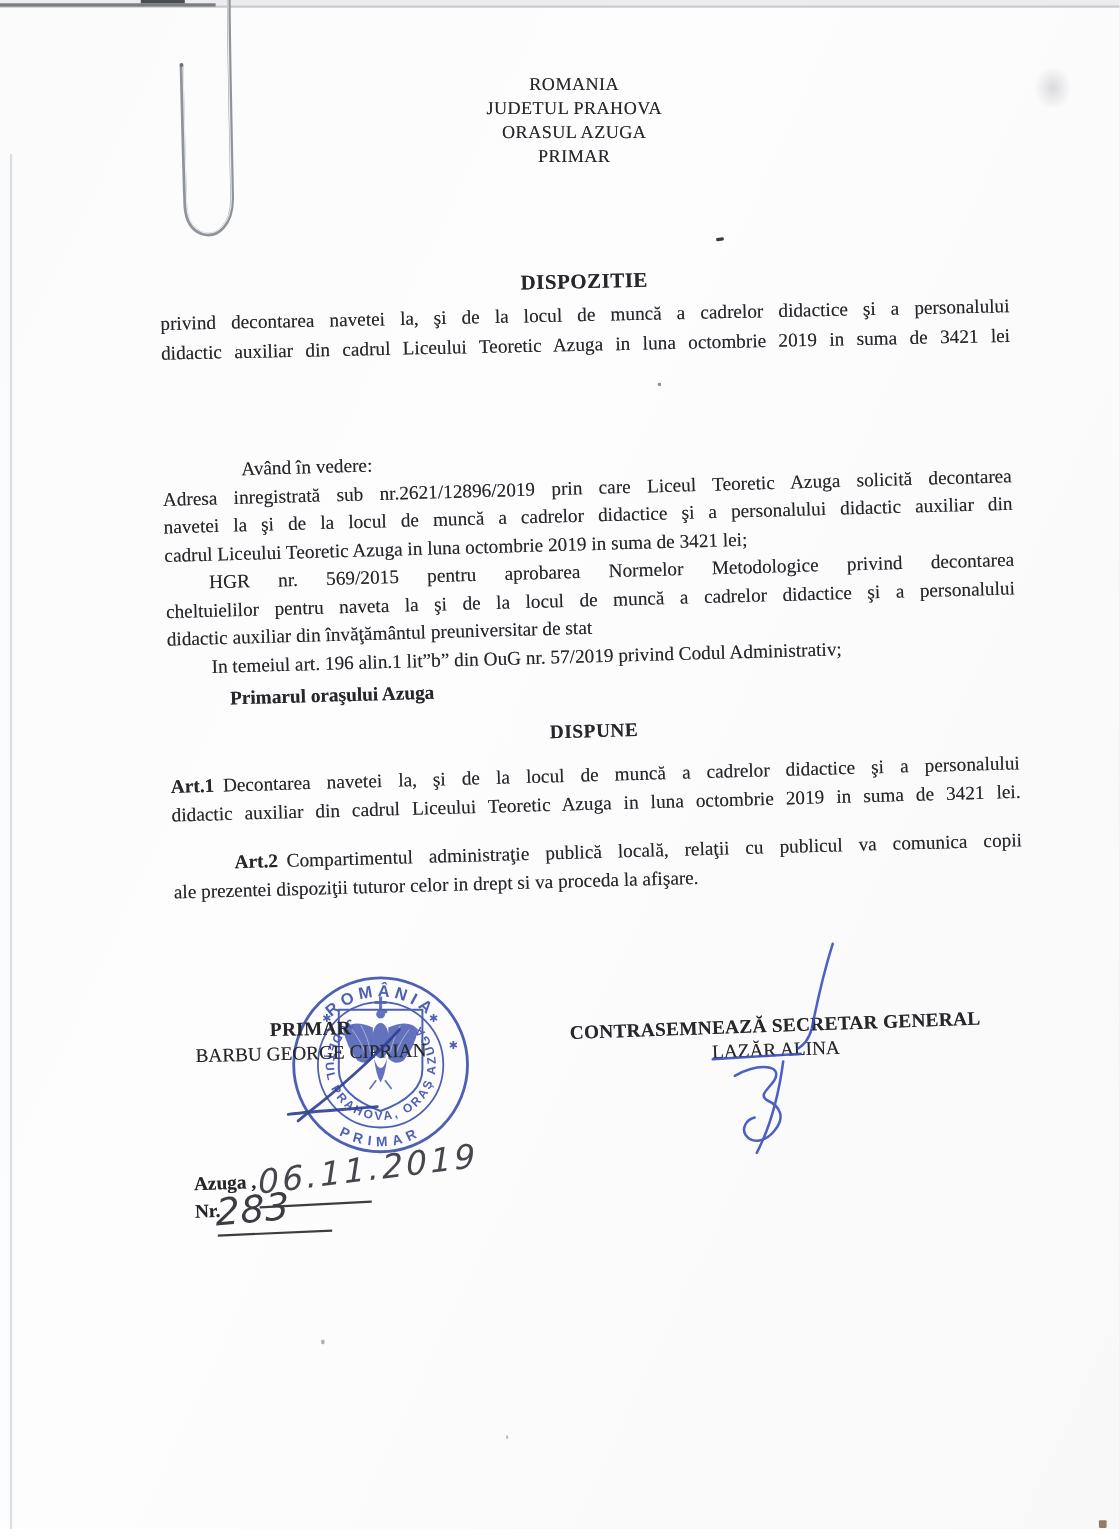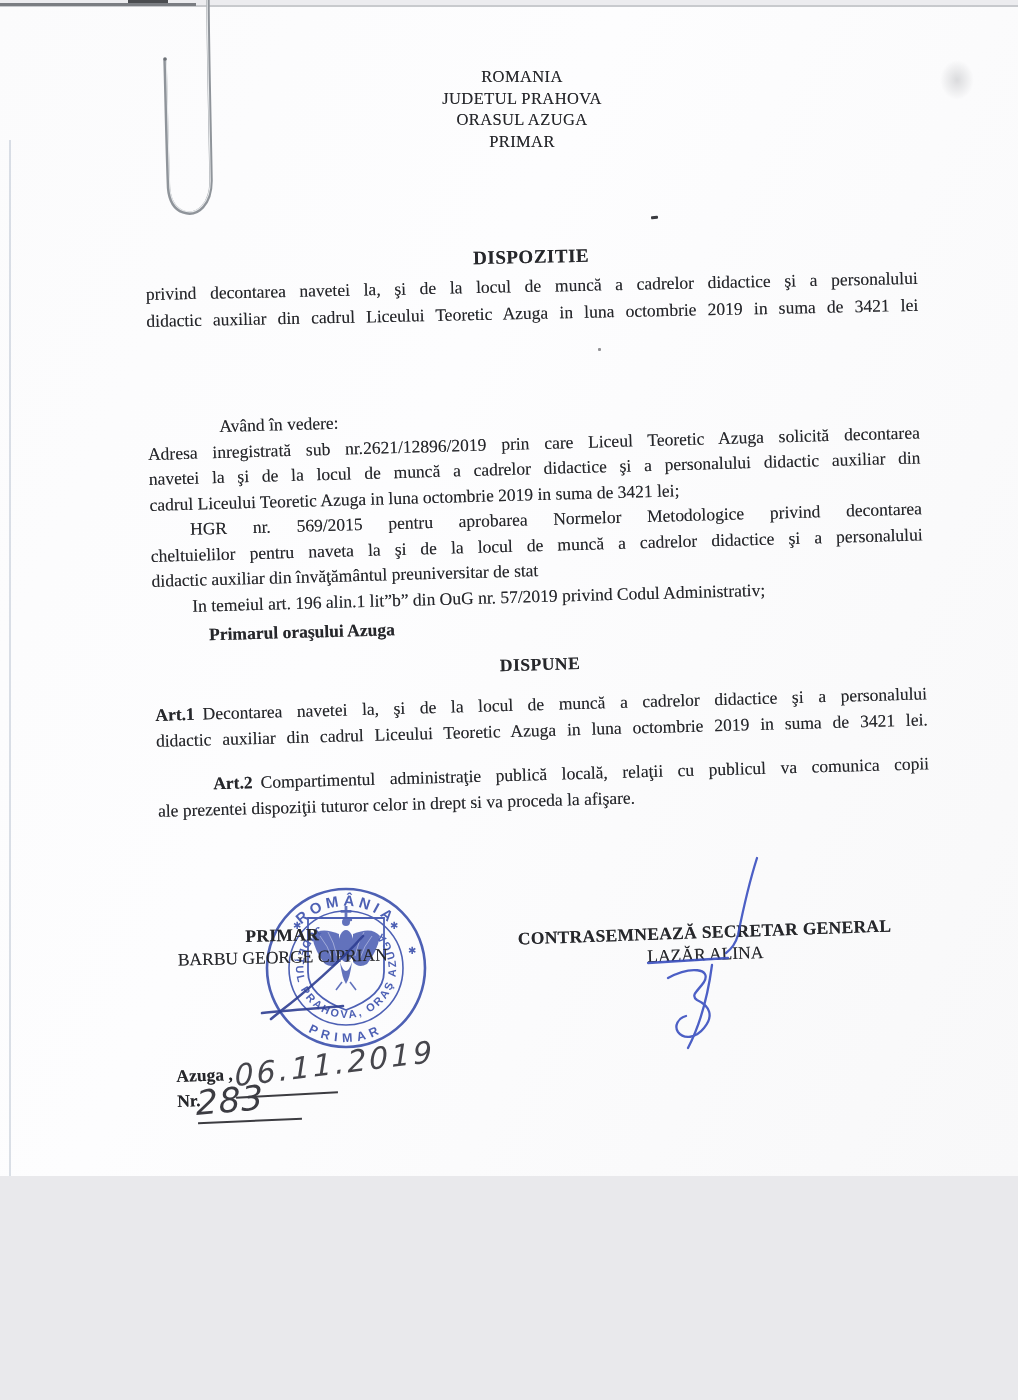--- a/index.html
+++ b/index.html
@@ -1,17 +1,17 @@
 <!DOCTYPE html>
 <html><head>
 <meta charset="utf-8">
 <style>
   html,body{margin:0;padding:0;background:#e9e9ec;}
   .page{
-    position:relative;width:1018px;height:1176px;overflow:hidden;
+    position:relative;width:1018px;height:1400px;overflow:hidden;
     background:linear-gradient(115deg,#fbfbfc 0%,#fdfdfe 40%,#f8f8f9 100%);
     font-family:"Liberation Serif","DejaVu Serif",serif;
     color:#26272b;
   }
   .abs{position:absolute;}
   .ink{color:#26272b;text-shadow:0 0 .5px rgba(42,43,48,.55);}
   .hdr{width:1000px;left:22px;top:66px;text-align:center;font-size:16.5px;line-height:21.5px;letter-spacing:.4px;}
   .titleblk{left:145px;top:254px;width:772px;transform:rotate(-1.2deg);transform-origin:0 0;}
   .doc-title{font-weight:bold;font-size:19px;text-align:center;letter-spacing:.5px;margin-bottom:5px;}
   .sub{font-size:17.5px;line-height:26.5px;text-align:justify;text-align-last:justify;}

